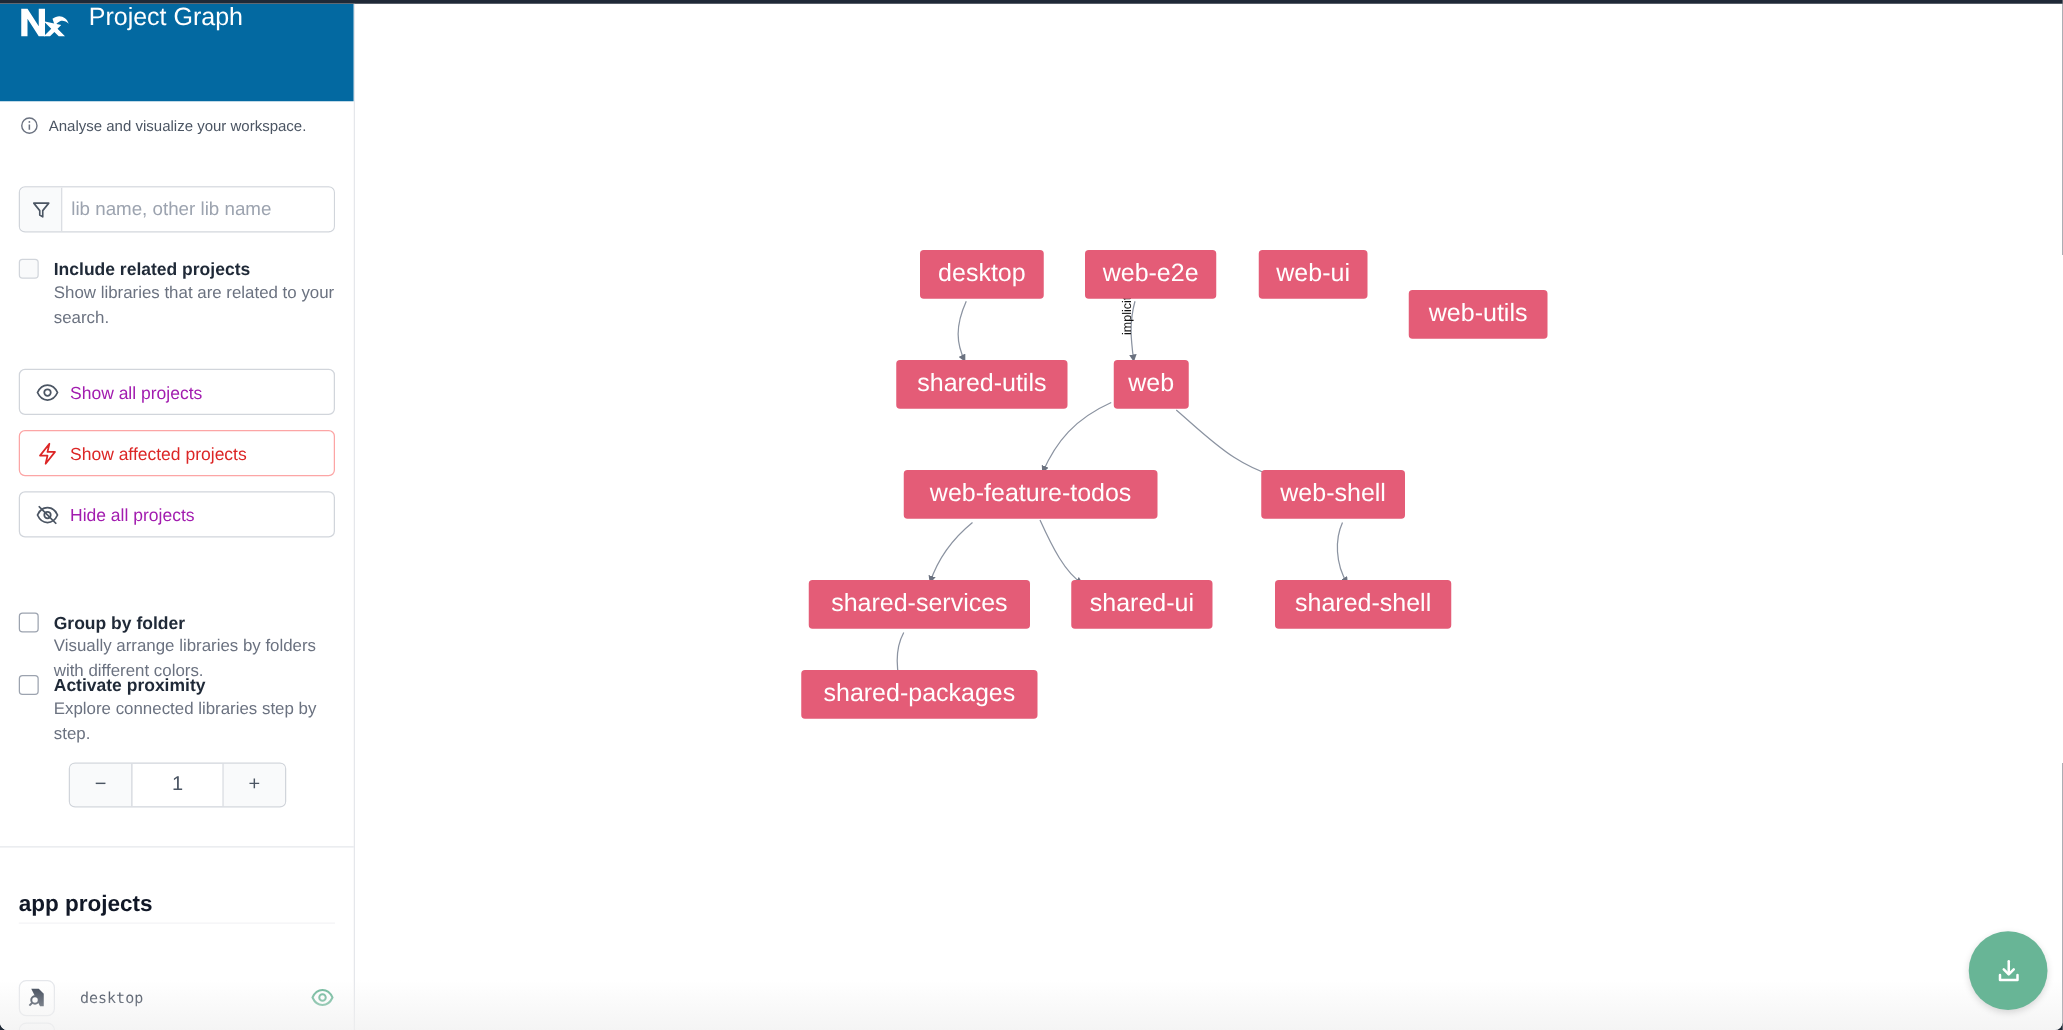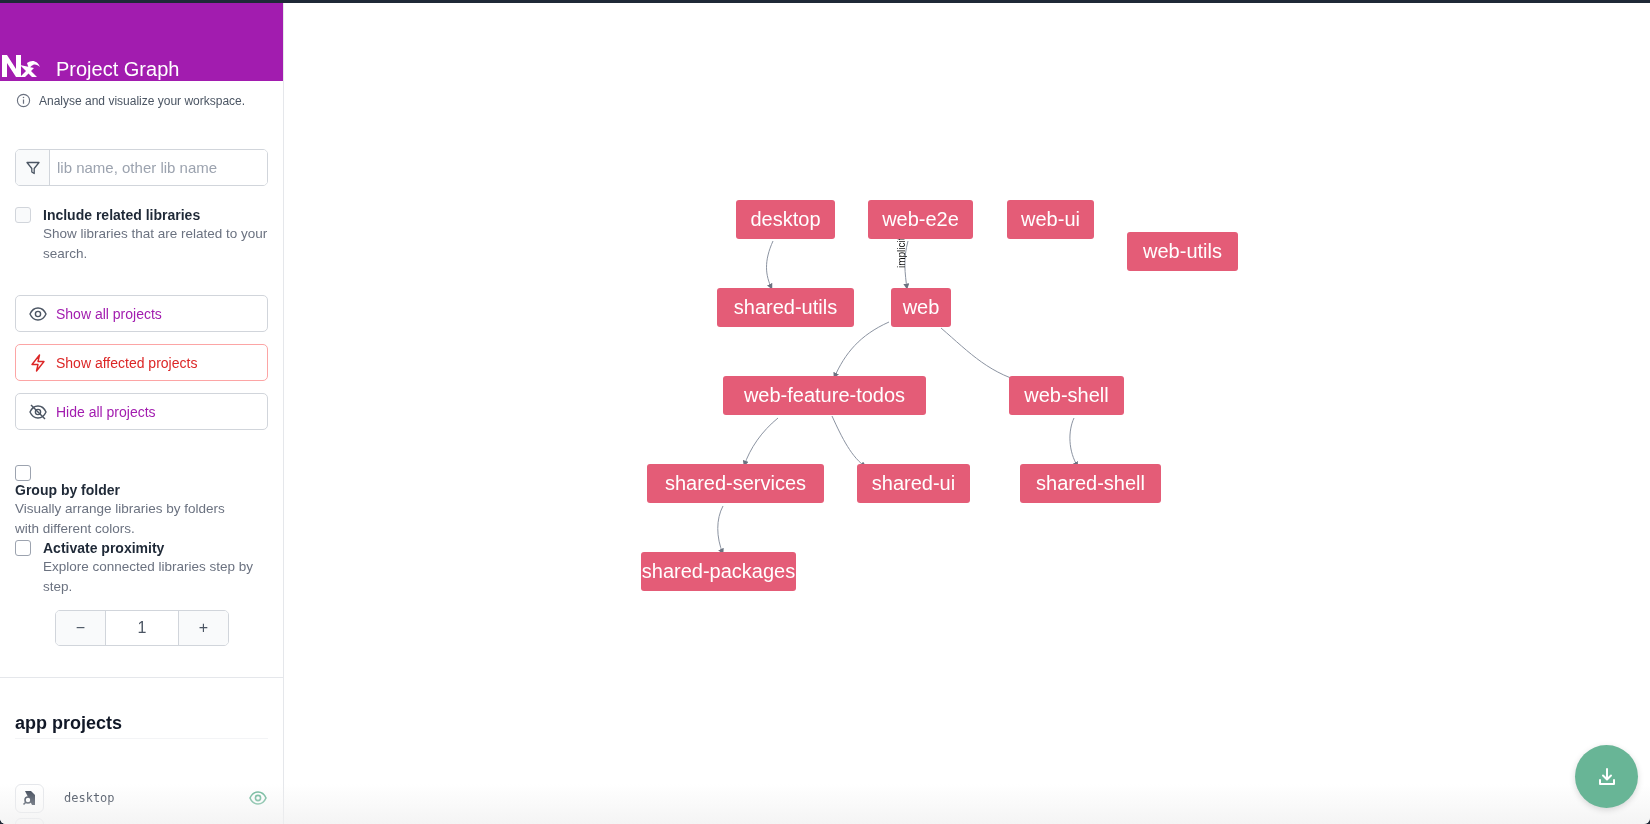--- a/index.html
+++ b/index.html
@@ -1,19 +1,19 @@
 <!DOCTYPE html>
 <html><head>
   <meta charset="utf-8">
   <style>
     * { box-sizing: border-box; margin: 0; padding: 0; }
     html, body { width: 1650px; height: 824px; overflow: hidden; background: #1f2937; font-family: "Liberation Sans", sans-serif; }
     .frame { position: absolute; top: 3px; left: 0; width: 1650px; height: 821px; background: #fff; border-radius: 0 0 6px 6px; overflow: hidden; }
     .sidebar { position: absolute; left: 0; top: 0; width: 284px; height: 821px; background: #fff; border-right: 1px solid #e5e7eb; overflow: hidden; }
-    .header { height: 78px; background: #a21caf; display: flex; align-items: flex-end; }
+    .header { height: 78px; background: #0369a1; display: flex; align-items: flex-start; padding-left: 15px; }
     .header .logo { width: 42px; height: 30px; margin-right: 14px; }
     .header .title { color: #fff; font-size: 20px; font-weight: normal; }
     .subtitle { display: flex; align-items: center; padding: 12px 15px 0 16px; color: #4b5563; font-size: 12px; }
     .subtitle svg { margin-right: 8px; }
     .search { position: absolute; left: 15px; top: 146px; width: 253px; height: 37px; border: 1px solid #d1d5db; border-radius: 5px; display: flex; overflow: hidden; }
     .search .icon-box { width: 34px; background: #f9fafb; border-right: 1px solid #d1d5db; display: flex; align-items: center; justify-content: center; }
     .search input { flex: 1; border: none; outline: none; padding-left: 7px; font-size: 15px; color: #111827; font-family: "Liberation Sans", sans-serif; }
     .search input::placeholder { color: #9ca3af; }
     .check-row { position: absolute; left: 15px; display: flex; }
     .check-row .box { width: 16px; height: 16px; border: 1px solid #9ca3af; border-radius: 3px; margin-top: 1px; margin-right: 12px; background: #fff; flex-shrink: 0; }
@@ -68,21 +68,21 @@
         <svg width="16" height="16" viewBox="0 0 16 16">
           <path d="M2 2.5 h12 l-4.8 6 v5 l-2.4-1.5 v-3.5z" fill="none" stroke="#4b5563" stroke-width="1.3" stroke-linejoin="round"></path>
         </svg>
       </div>
       <input type="text" placeholder="lib name, other lib name" style="">
     </div>
 
     <div class="check-row" style="top:203px;">
       <div class="box light"></div>
       <div>
-        <div class="label">Include related libraries</div>
+        <div class="label">Include related projects</div>
         <div class="desc">Show libraries that are related to your search.</div>
       </div>
     </div>
 
     <div class="btn" style="top:292px;">
       <svg width="20" height="20" viewBox="0 0 20 20">
         <path d="M2 10 C4 5.5 7 4 10 4 s6 1.5 8 6 c-2 4.5-5 6-8 6 s-6-1.5-8-6z" fill="none" stroke="#4b5563" stroke-width="1.4"></path>
         <circle cx="10" cy="10" r="2.6" fill="none" stroke="#4b5563" stroke-width="1.4"></circle>
       </svg>
       <span>Show all projects</span>
@@ -97,21 +97,21 @@
 
     <div class="btn" style="top:390px;">
       <svg width="20" height="20" viewBox="0 0 20 20">
         <path d="M2 10 C4 5.5 7 4 10 4 s6 1.5 8 6 c-2 4.5-5 6-8 6 s-6-1.5-8-6z" fill="none" stroke="#4b5563" stroke-width="1.4"></path>
         <circle cx="10" cy="10" r="2.6" fill="none" stroke="#4b5563" stroke-width="1.4"></circle>
         <line x1="3" y1="3" x2="17" y2="17" stroke="#4b5563" stroke-width="1.4"></line>
       </svg>
       <span>Hide all projects</span>
     </div>
 
-    <div class="check-row" style="top:461px;flex-direction:column;">
+    <div class="check-row" style="top:486px;">
       <div class="box"></div>
       <div>
         <div class="label">Group by folder</div>
         <div class="desc">Visually arrange libraries by folders with different colors.</div>
       </div>
     </div>
 
     <div class="check-row" style="top:536px;">
       <div class="box"></div>
       <div>
@@ -171,21 +171,21 @@
     <div class="node" style="left:583px;top:197px;width:105px;">web-e2e</div>
     <div class="node" style="left:722px;top:197px;width:87px;">web-ui</div>
     <div class="node" style="left:842px;top:197px;width:111px;margin-top:32px;">web-utils</div>
     <div class="node" style="left:432px;top:285px;width:137px;">shared-utils</div>
     <div class="node" style="left:606px;top:285px;width:60px;">web</div>
     <div class="node" style="left:438px;top:373px;width:203px;">web-feature-todos</div>
     <div class="node" style="left:724px;top:373px;width:115px;">web-shell</div>
     <div class="node" style="left:362px;top:461px;width:177px;">shared-services</div>
     <div class="node" style="left:572px;top:461px;width:113px;">shared-ui</div>
     <div class="node" style="left:735px;top:461px;width:141px;">shared-shell</div>
-    <div class="node" style="left:356px;top:549px;width:155px;text-align:right;">shared-packages</div>
+    <div class="node" style="left:356px;top:533px;width:189px;text-align:right;">shared-packages</div>
   </main>
 
   <div class="fade"></div>
 
   <div class="fab">
     <svg width="22" height="22" viewBox="0 0 22 22">
       <line x1="11" y1="3" x2="11" y2="13" stroke="#fff" stroke-width="2" stroke-linecap="round"></line>
       <path d="M7 9.5 L11 13.5 L15 9.5" fill="none" stroke="#fff" stroke-width="2" stroke-linecap="round" stroke-linejoin="round"></path>
       <path d="M4 14 v4 h14 v-4" fill="none" stroke="#fff" stroke-width="2" stroke-linecap="round" stroke-linejoin="round"></path>
     </svg>

